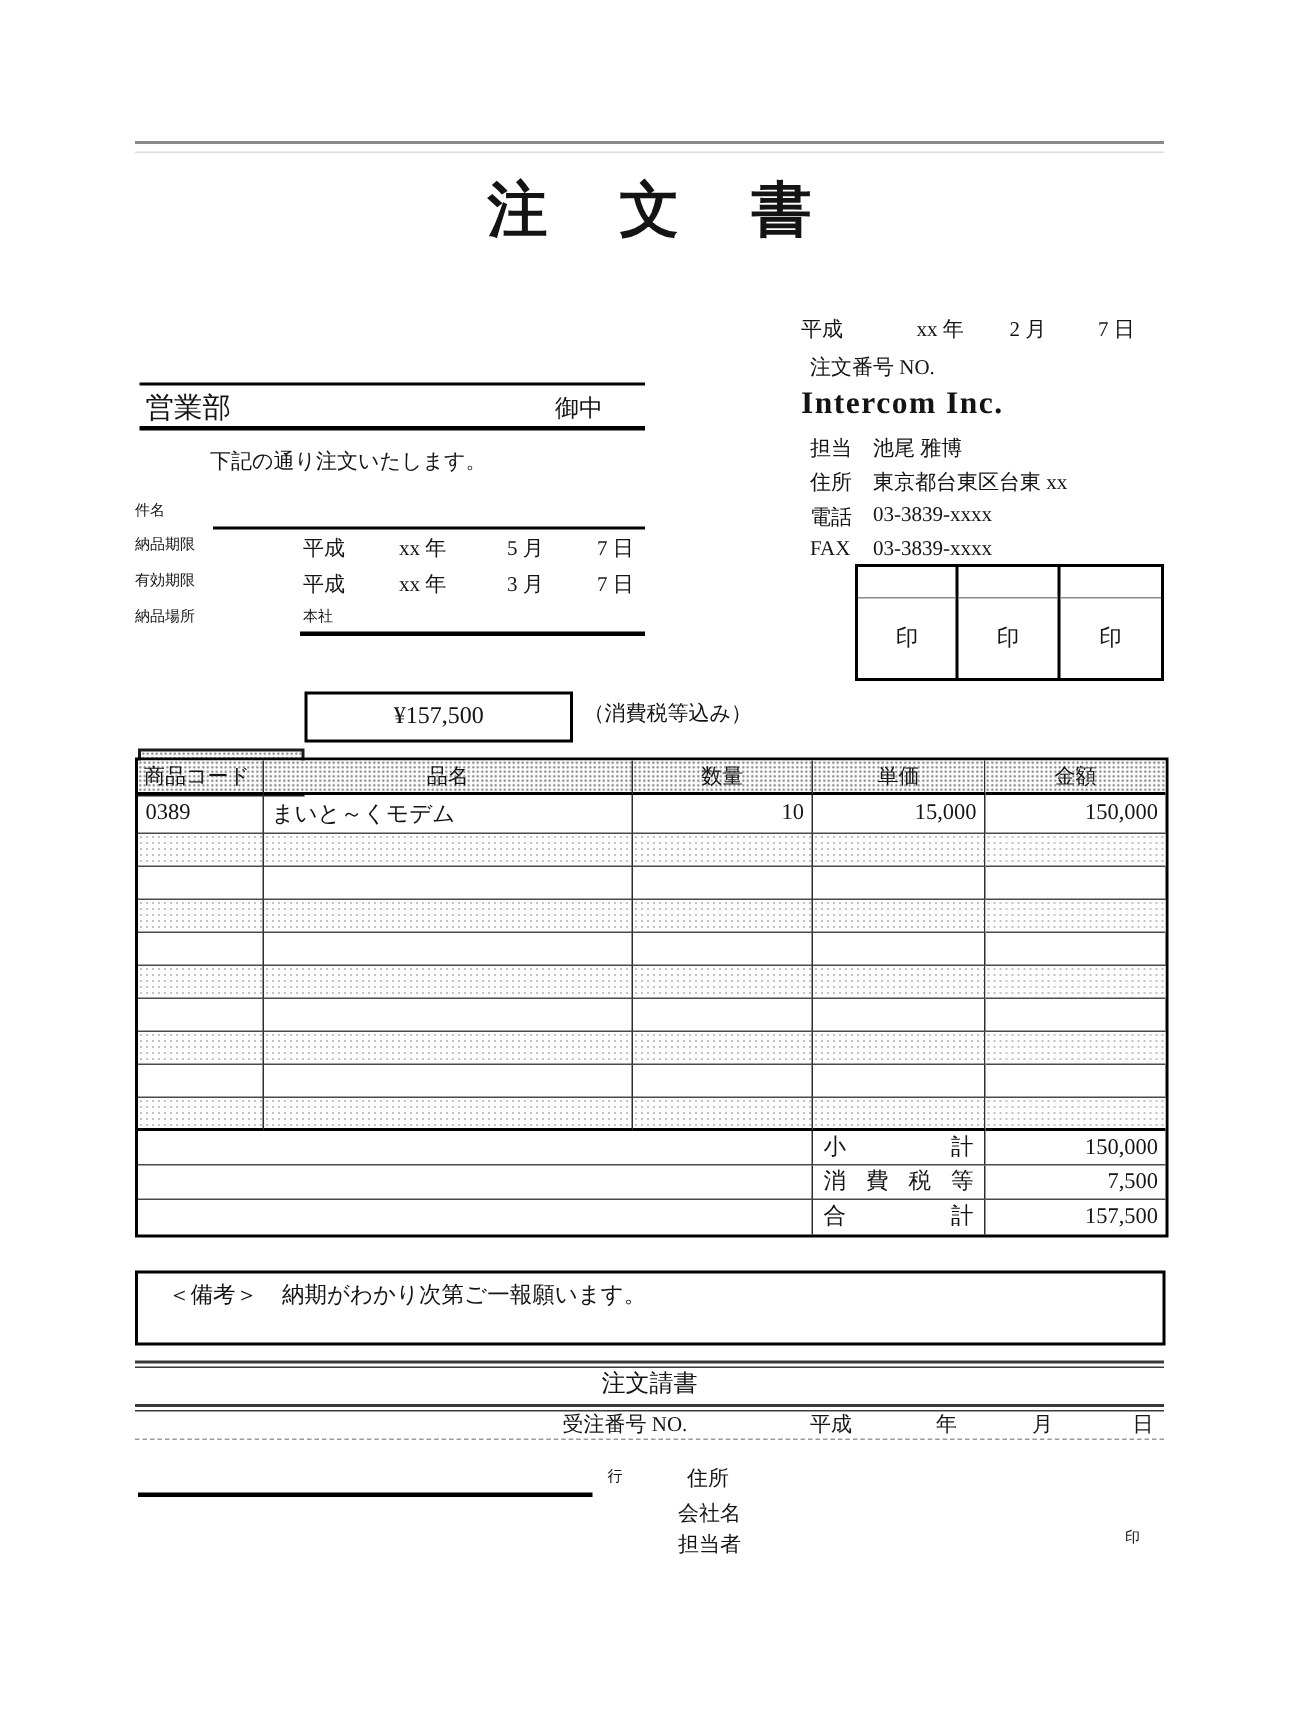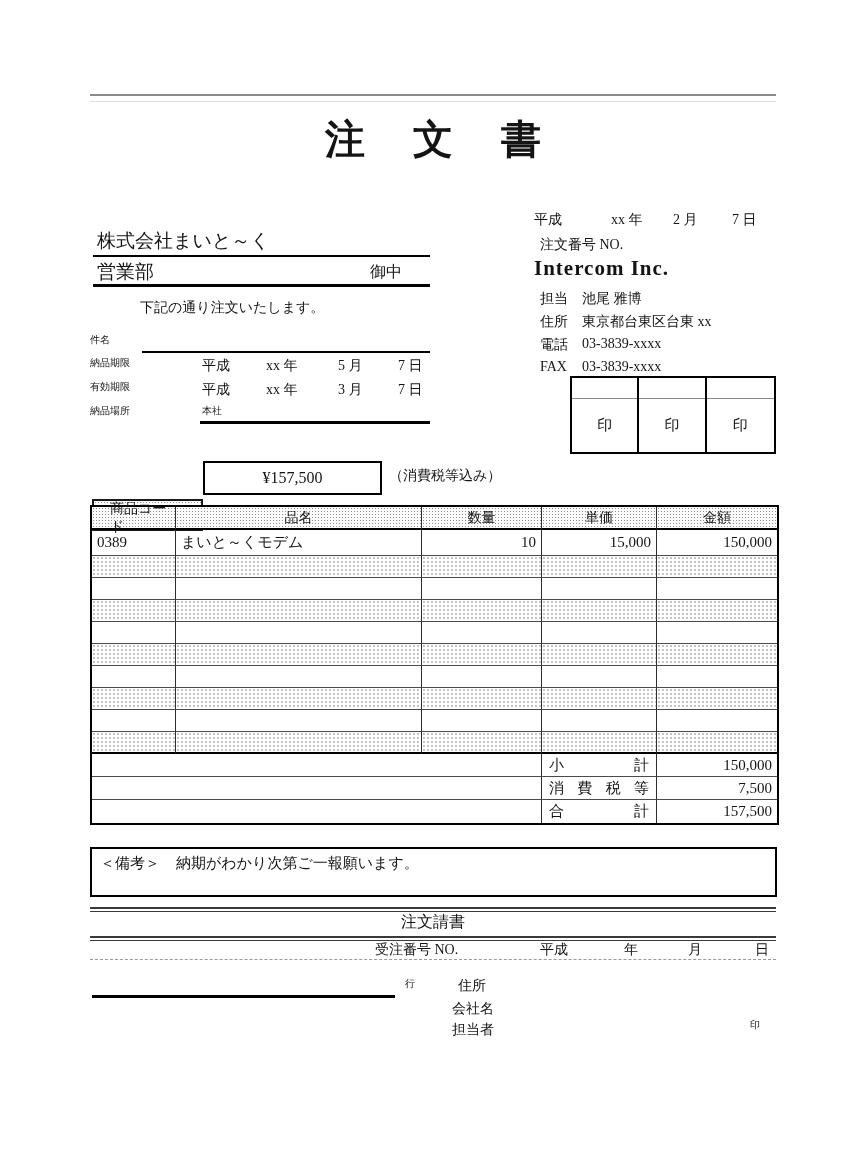--- a/index.html
+++ b/index.html
@@ -28,47 +28,46 @@
           align-items:center;justify-content:center;font-size:14px;letter-spacing:2px;margin-top:37px;}
   .tv-box{left:203px;top:461px;width:175px;height:30px;border:2px solid #000;display:flex;
           align-items:center;justify-content:center;font-size:16px;}
   
   .items{position:absolute;left:90px;top:505px;width:685px;border:2px solid #000;display:grid;
          grid-template-columns:84px 246px 120px 115px 1fr;}
   .items .c{border-right:1px solid #2e2e2e;border-bottom:1px solid #4a4a4a;display:flex;
             align-items:center;padding:0 5px;font-size:15px;box-sizing:border-box;min-width:0;}
   .items .c.last{border-right:none;}
   .items .h{height:23px;justify-content:center;font-size:14px;border-bottom:2px solid #000;}
-  .items .h.hl{justify-content:flex-start;padding-left:18px;}
+  .items .h.hl{justify-content:flex-start;padding-left:4px;}
   .items .d{height:26px;}
   .items .e{height:22px;}
   .items .sep{border-bottom:2px solid #000;}
   .items .t{height:23px;}
   .items .m{grid-column:1/4;}
   .items .r{justify-content:flex-end;}
   .items .tlab{font-size:15px;display:block;line-height:23px;text-align:justify;text-align-last:justify;padding:0 7px;}
   .items .nb{border-bottom:none;}
   
   .remarks{left:90px;top:847px;width:683px;height:46px;border:2px solid #000;box-sizing:content-box;}
-  .remarks .inner{padding:5px 8px;font-size:15px;display:flex;gap:16px;}
+  .remarks .inner{padding:5px 20px;font-size:15px;display:flex;gap:16px;}
   .fs14{font-size:14px;} .fs15{font-size:10px;} .fs16{font-size:16px;} .fs19{font-size:19px;}
   .company2{font-size:21px;letter-spacing:1px;font-weight:600;}
   .black{background:#000;}
 </style>
 </head>
 <body>
 
 <div class="page">
 
   <div class="line" style="left:90px;top:94px;width:686px;height:2px;background:#8a8a8a;"></div>
   <div class="line" style="left:90px;top:101px;width:686px;height:1px;background:#dddddd;"></div>
 
   <div class="abs title">注文書</div>
 
-  <div class="abs fs19" style="left:97px;top:228px;">株式会社まいと～く</div>
   <div class="line black" style="left:93px;top:255px;width:337px;height:2px;"></div>
   <div class="abs fs19" style="left:97px;top:259px;">営業部</div>
   <div class="abs fs16" style="left:370px;top:262px;">御中</div>
   <div class="line black" style="left:93px;top:284px;width:337px;height:3px;"></div>
   <div class="abs fs14" style="left:140px;top:299px;">下記の通り注文いたします。</div>
 
   <div class="abs fs15" style="left:90px;top:333px;">件名</div>
   <div class="line black" style="left:142px;top:351px;width:288px;height:2px;"></div>
 
   <div class="abs fs15" style="left:90px;top:356px;">納品期限</div>

